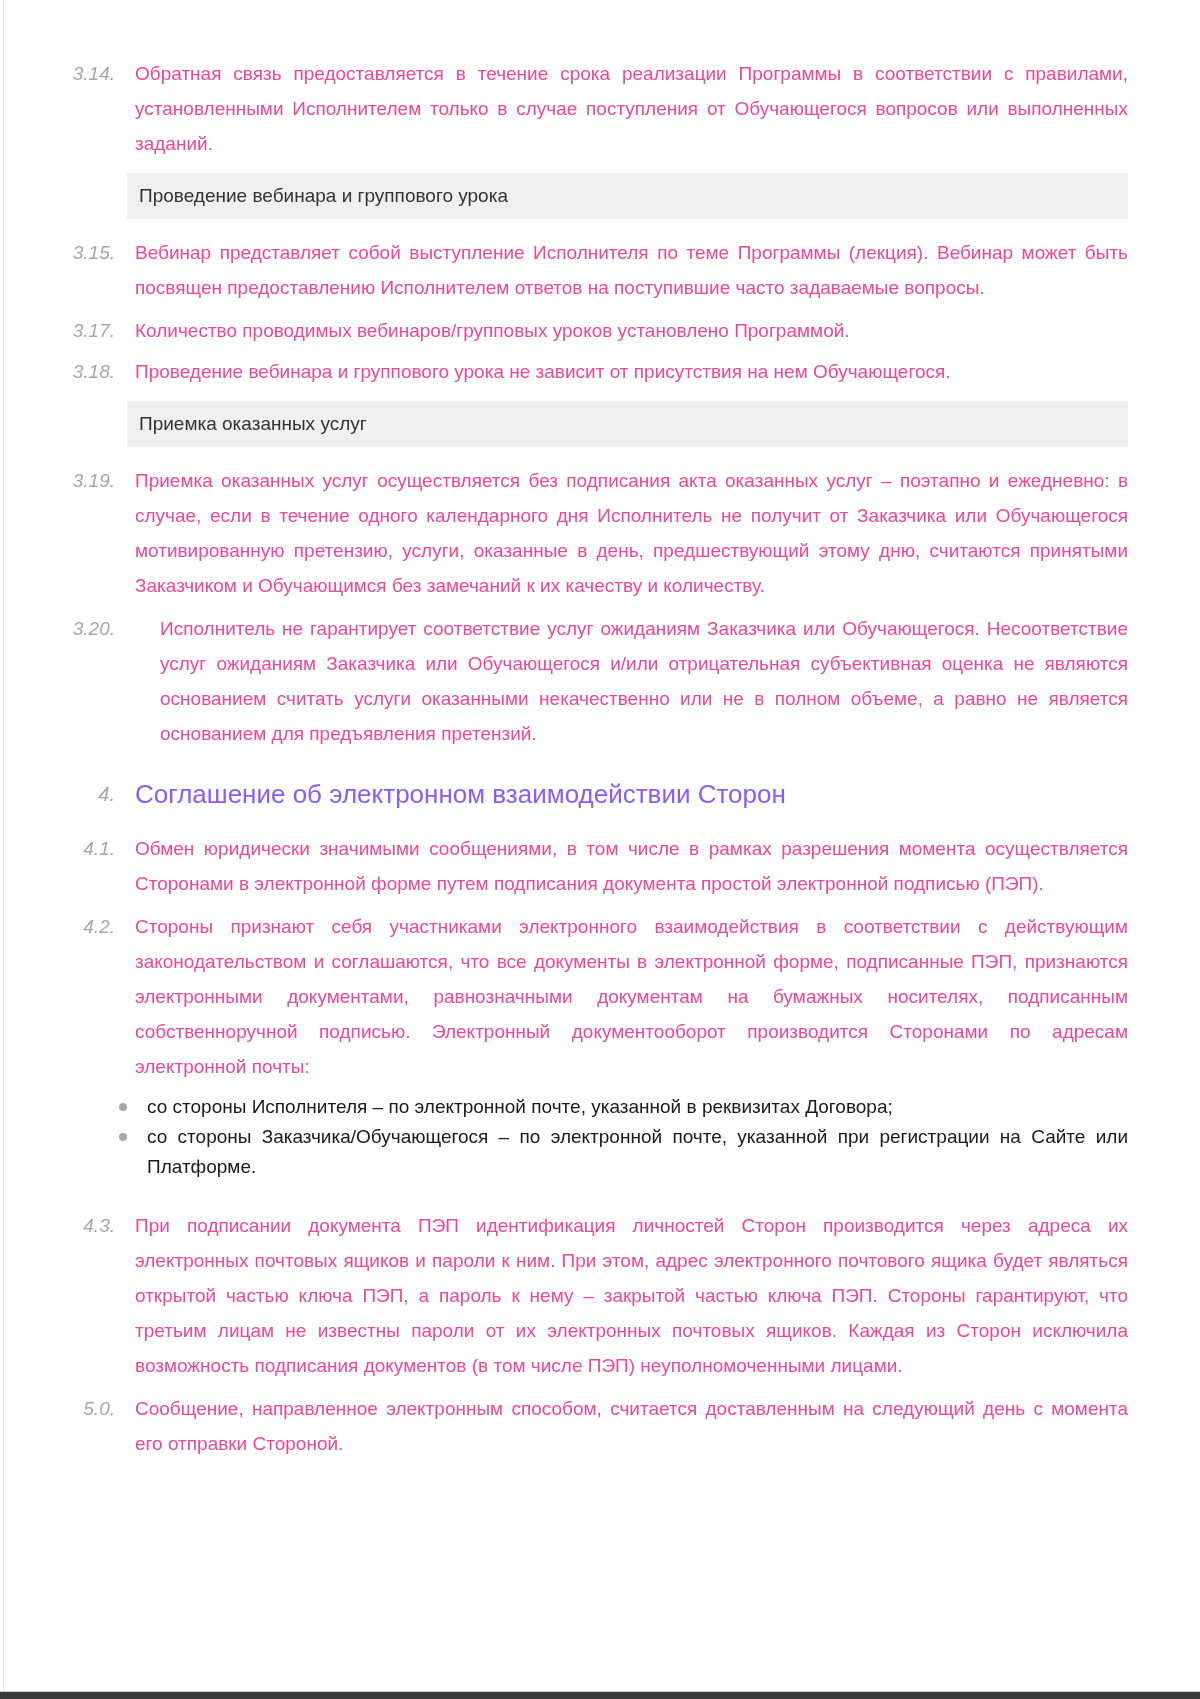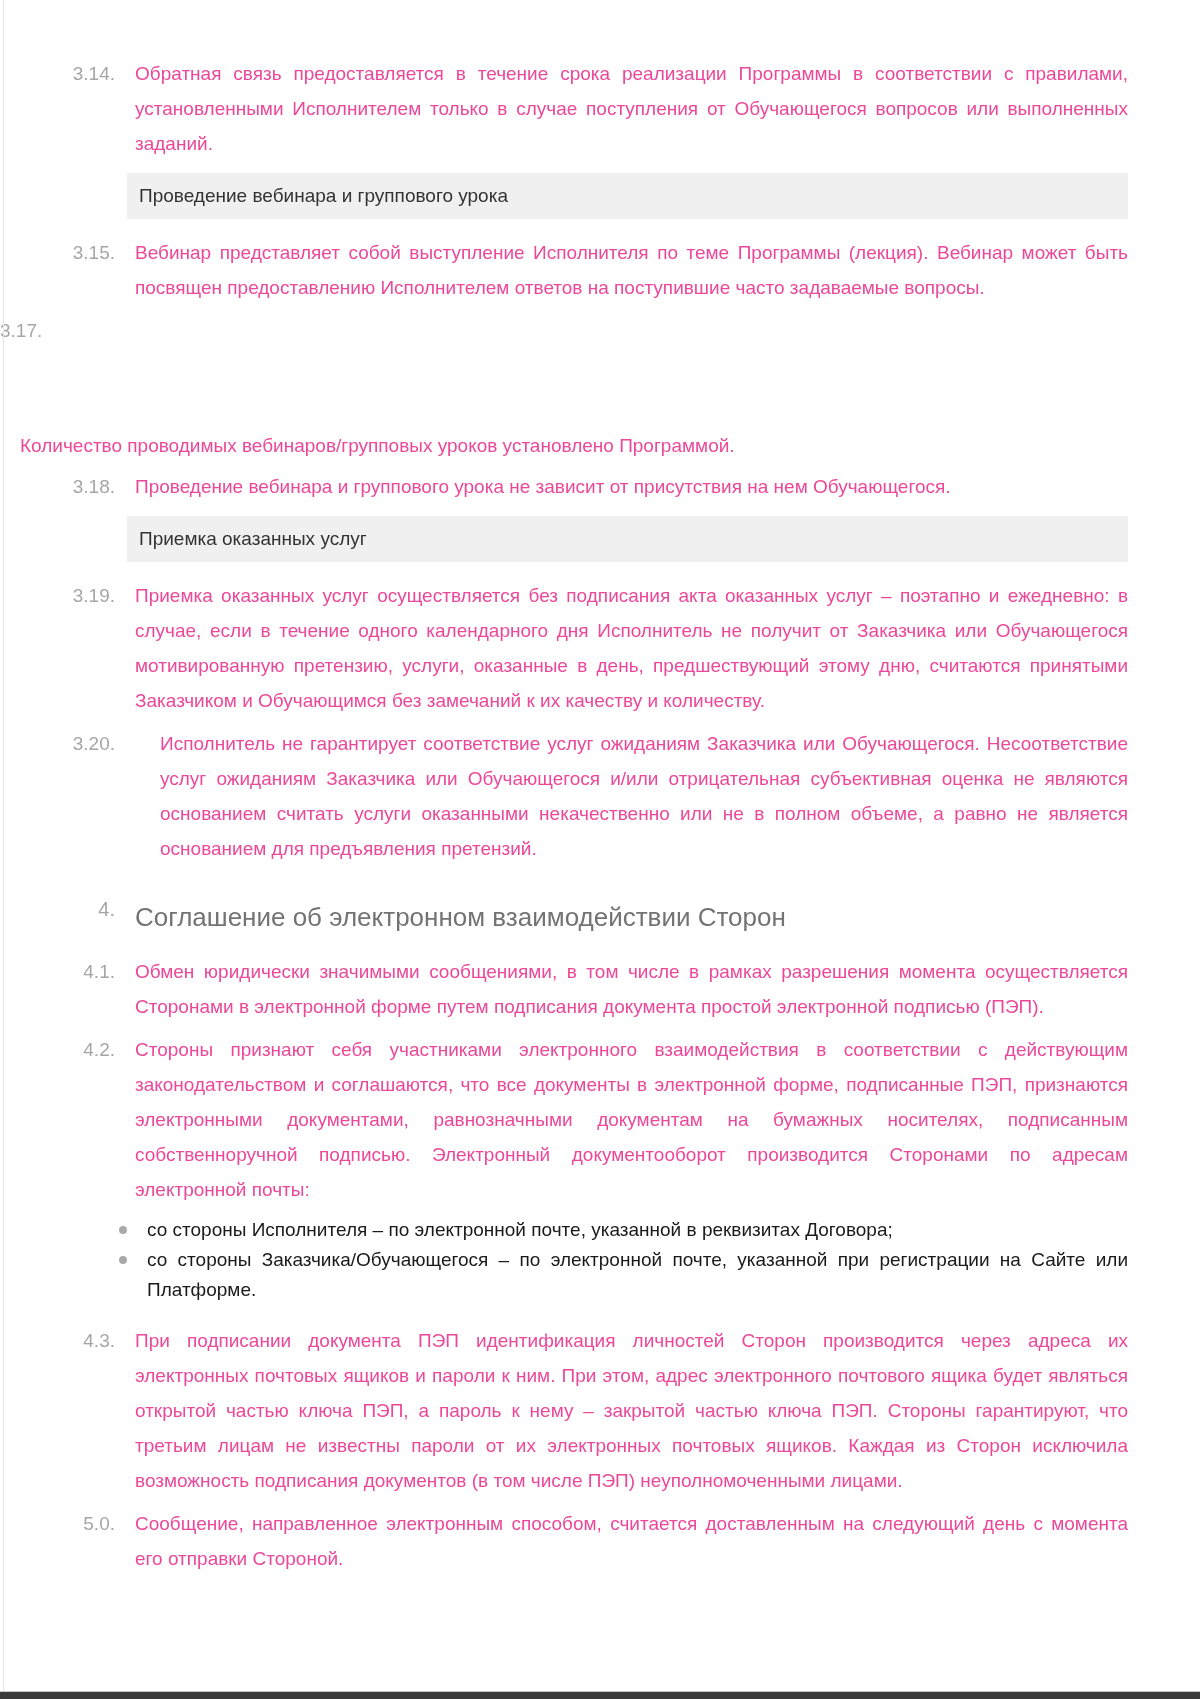--- a/index.html
+++ b/index.html
@@ -26,58 +26,59 @@
     display: flex;
     align-items: flex-start;
     margin-bottom: 8px;
   }
   .num {
     flex: 0 0 115px;
     text-align: right;
     color: #a6a6a6;
     font-size: 19px;
     line-height: 35px;
+    font-style: italic;
   }
   .body {
     flex: 1;
     margin-left: 20px;
     font-size: 19px;
     line-height: 35px;
     color: #ec4899;
     text-align: justify;
   }
   .band-row { margin: 12px 0 16px; }
   .band {
     flex: 1;
     margin-left: 12px;
     background: #f0f0f0;
     color: #333333;
     font-size: 19px;
     line-height: 26px;
     padding: 10px 12px;
   }
-  .row-317 { margin-bottom: 6px; flex-direction: column; }
+  .row-317 { margin-bottom: 6px; }
   .row-320 { margin-bottom: 26px; gap: 25px; }
   .heading-row { margin-bottom: 20px; }
   .h-num {
     font-size: 20px;
     line-height: 34px;
   }
   .h-title {
     flex: 1;
-    margin: 8px 0 0 20px;
+    margin: 0 0 0 20px;
     font-size: 26px;
     line-height: 34px;
     font-weight: 400;
-    color: #737373;
+    color: #8b5cf6;
   }
   .bullets-row { margin: 4px 0 14px; }
   .bullets {
     flex: 1;
-    margin: 0 0 4px 20px;
+    margin: 0 0 12px 20px;
     padding: 0;
     list-style: none;
   }
   .bullets li {
     position: relative;
     padding-left: 12px;
     font-size: 19px;
     line-height: 30px;
     color: #1a1a1a;
     text-align: justify;

